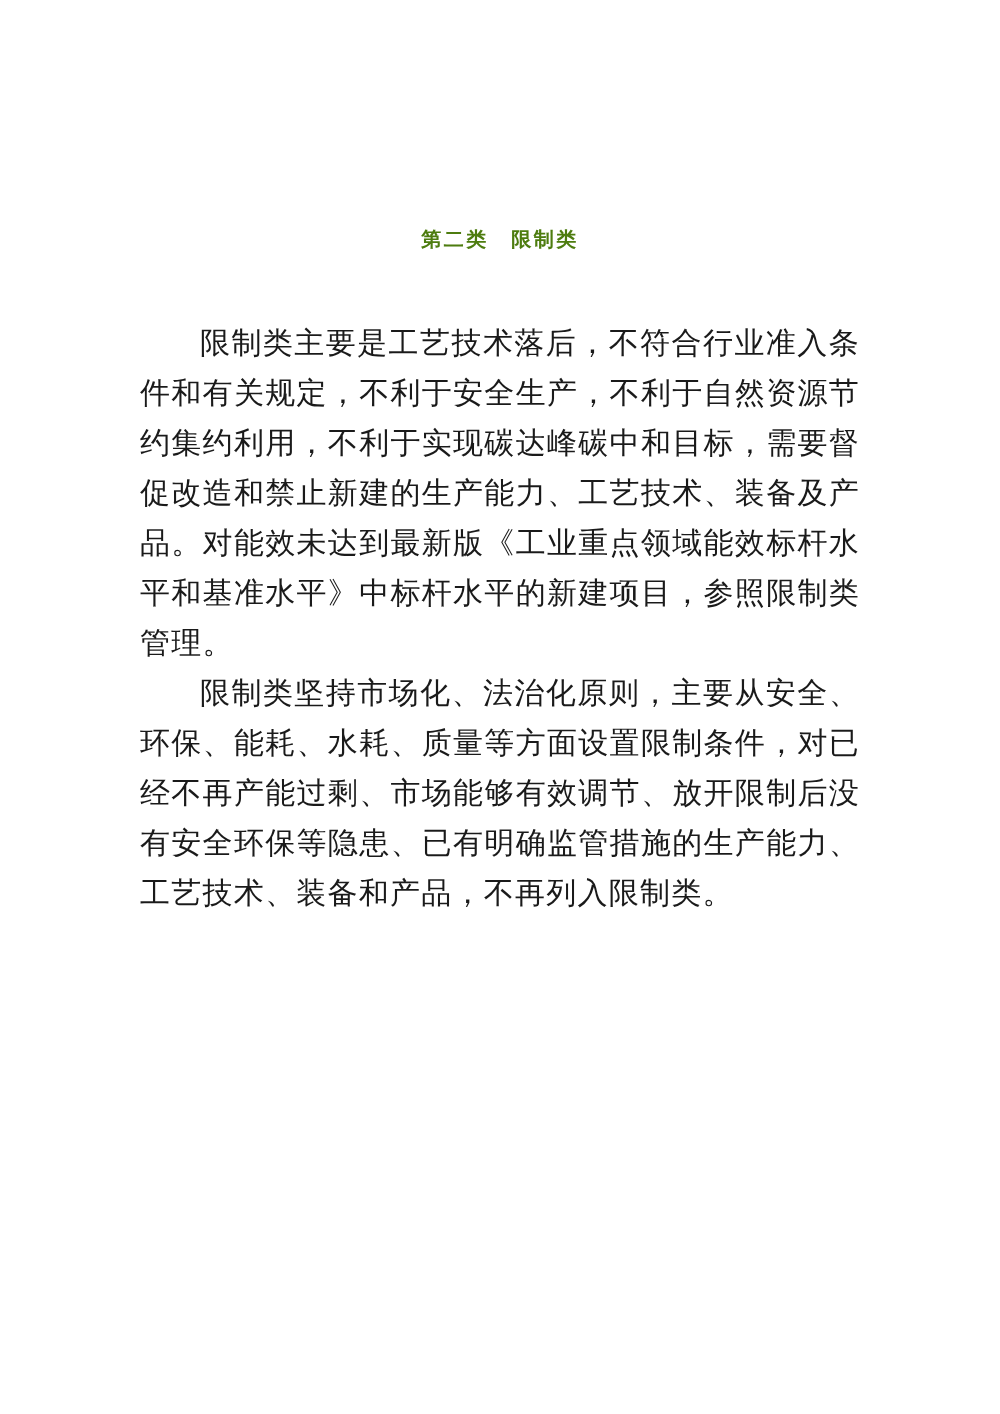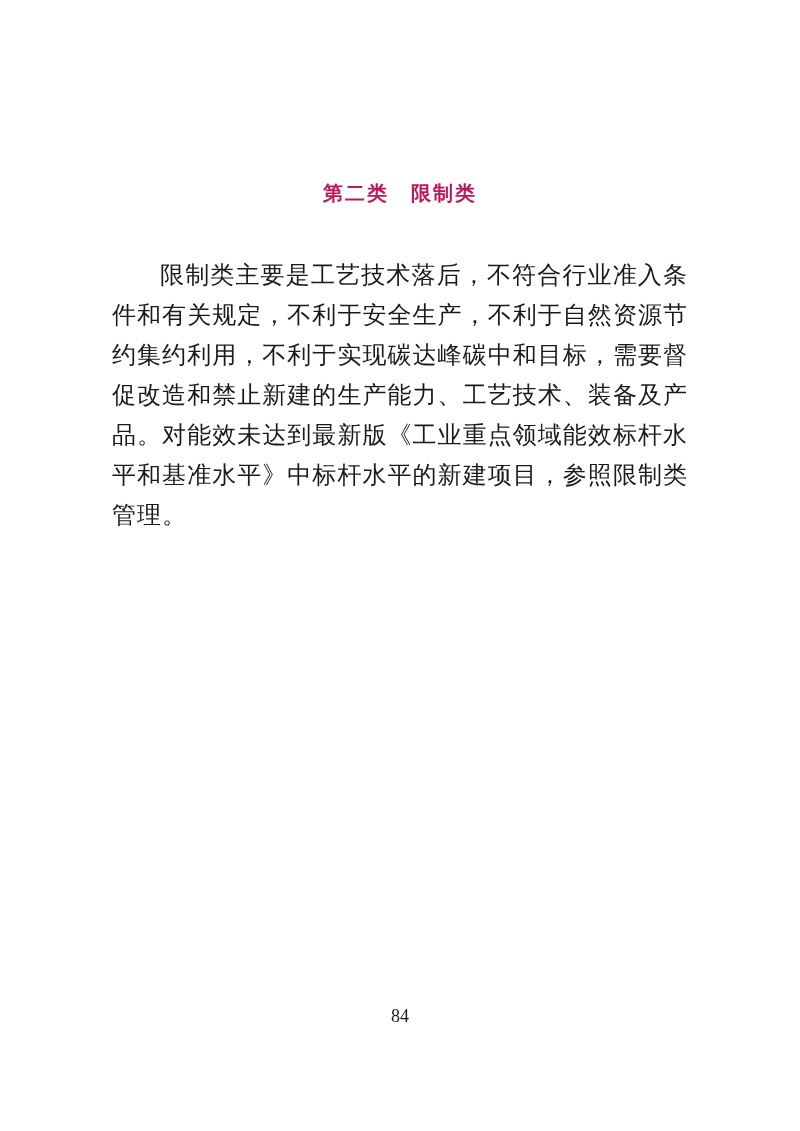--- a/index.html
+++ b/index.html
@@ -19,24 +19,24 @@
   }
   .doc-title {
     position: absolute;
     top: 178px;
     left: 0;
     width: 100%;
     margin: 0;
     text-align: center;
     font-family: "Liberation Sans", "DejaVu Sans", sans-serif;
     font-weight: bold;
-    font-size: 20px;
+    font-size: 16px;
     line-height: 30px;
     letter-spacing: 2px;
-    color: #be185d;
+    color: #4d7c0f;
   }
   .doc-body {
     position: absolute;
     top: 255px;
     left: 112px;
     width: 576px;
     font-size: 24px;
     line-height: 40px;
     letter-spacing: 1px;
     text-align: justify;
@@ -62,16 +62,16 @@
   }
 </style>
 </head>
 <body>
 
 <div class="page">
   <h1 class="doc-title">第二类　限制类</h1>
 
   <div class="doc-body">
     <p>限制类主要是工艺技术落后，不符合行业准入条件和有关规定，不利于安全生产，不利于自然资源节约集约利用，不利于实现碳达峰碳中和目标，需要督促改造和禁止新建的生产能力、工艺技术、装备及产品。对能效未达到最新版《工业重点领域能效标杆水平和基准水平》中标杆水平的新建项目，参照限制类管理。</p>
+    <p>限制类坚持市场化、法治化原则，主要从安全、环保、能耗、水耗、质量等方面设置限制条件，对已经不再产能过剩、市场能够有效调节、放开限制后没有安全环保等隐患、已有明确监管措施的生产能力、工艺技术、装备和产品，不再列入限制类。</p>
   </div>
 
-  <div class="page-number">84</div>
 </div>
 
 </body></html>

